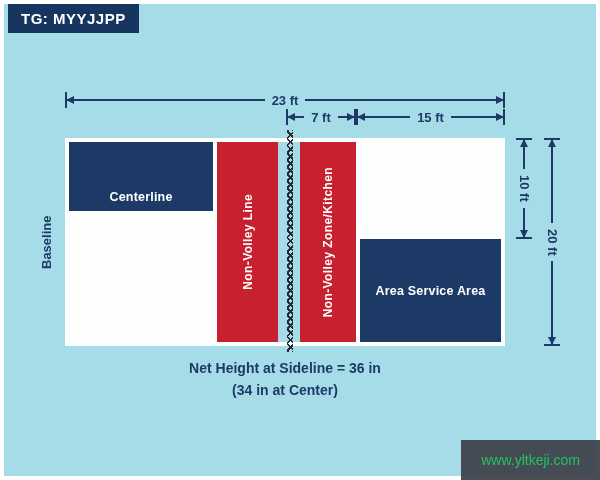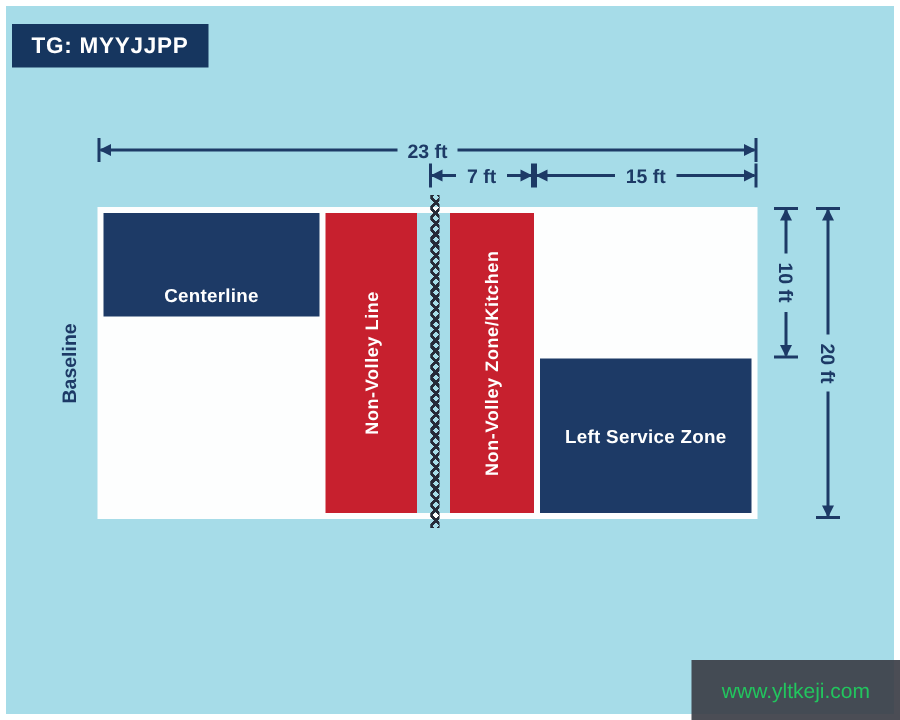--- a/index.html
+++ b/index.html
@@ -10,21 +10,21 @@
   }
   html,body{margin:0;padding:0;background:#fff;}
   .page{
     position:relative;width:600px;height:480px;background:var(--bg);
     overflow:hidden;font-family:"Liberation Sans",sans-serif;
   }
   .frame{position:absolute;inset:0;border:4px solid #fff;pointer-events:none;}
 
   
   .tag-badge{
-    position:absolute;left:8px;top:16px;background:#16365f;color:#fff;
+    position:absolute;left:8px;top:4px;background:#16365f;color:#fff;
     font-size:15px;font-weight:bold;padding:6px 13px;letter-spacing:.5px;
   }
   .site-badge{
     position:absolute;right:0;bottom:0;background:rgba(60,62,70,.92);color:#22c55e;
     font-size:14px;padding:12px 20px;
   }
 
   
   .dim-h{position:absolute;display:flex;align-items:center;}
   .tick-v{width:2px;height:16px;background:var(--navy);flex:0 0 auto;}
@@ -122,21 +122,21 @@
       <span class="panel-caption">Centerline</span>
     </div>
     <div class="panel red p-nvl">
       <span class="vlabel">Non-Volley Line</span>
     </div>
     <div class="midgap"></div>
     <div class="panel red p-kitchen">
       <span class="vlabel">Non-Volley Zone/Kitchen</span>
     </div>
     <div class="panel navy p-rb">
-      <span class="service-caption">Left Service Zone</span>
+      <span class="service-caption">Area Service Area</span>
     </div>
   </div>
 
   <div class="net"></div>
 
   <div class="dim-v" style="left:516px;top:138px;width:16px;height:101px;">
     <span class="tick-h"></span>
     <span class="vseg a-up"></span>
     <span class="dim-label-v">10 ft</span>
     <span class="vseg a-down"></span>
@@ -145,16 +145,18 @@
 
   <div class="dim-v" style="left:544px;top:138px;width:16px;height:208px;">
     <span class="tick-h"></span>
     <span class="vseg a-up"></span>
     <span class="dim-label-v">20 ft</span>
     <span class="vseg a-down"></span>
     <span class="tick-h"></span>
   </div>
 
   <div class="note">
+    <div>Net Height at Sideline = 36 in</div>
+    <div>(34 in at Center)</div>
   </div>
 
   <div class="site-badge">www.yltkeji.com</div>
 </div>
 
 </body></html>

